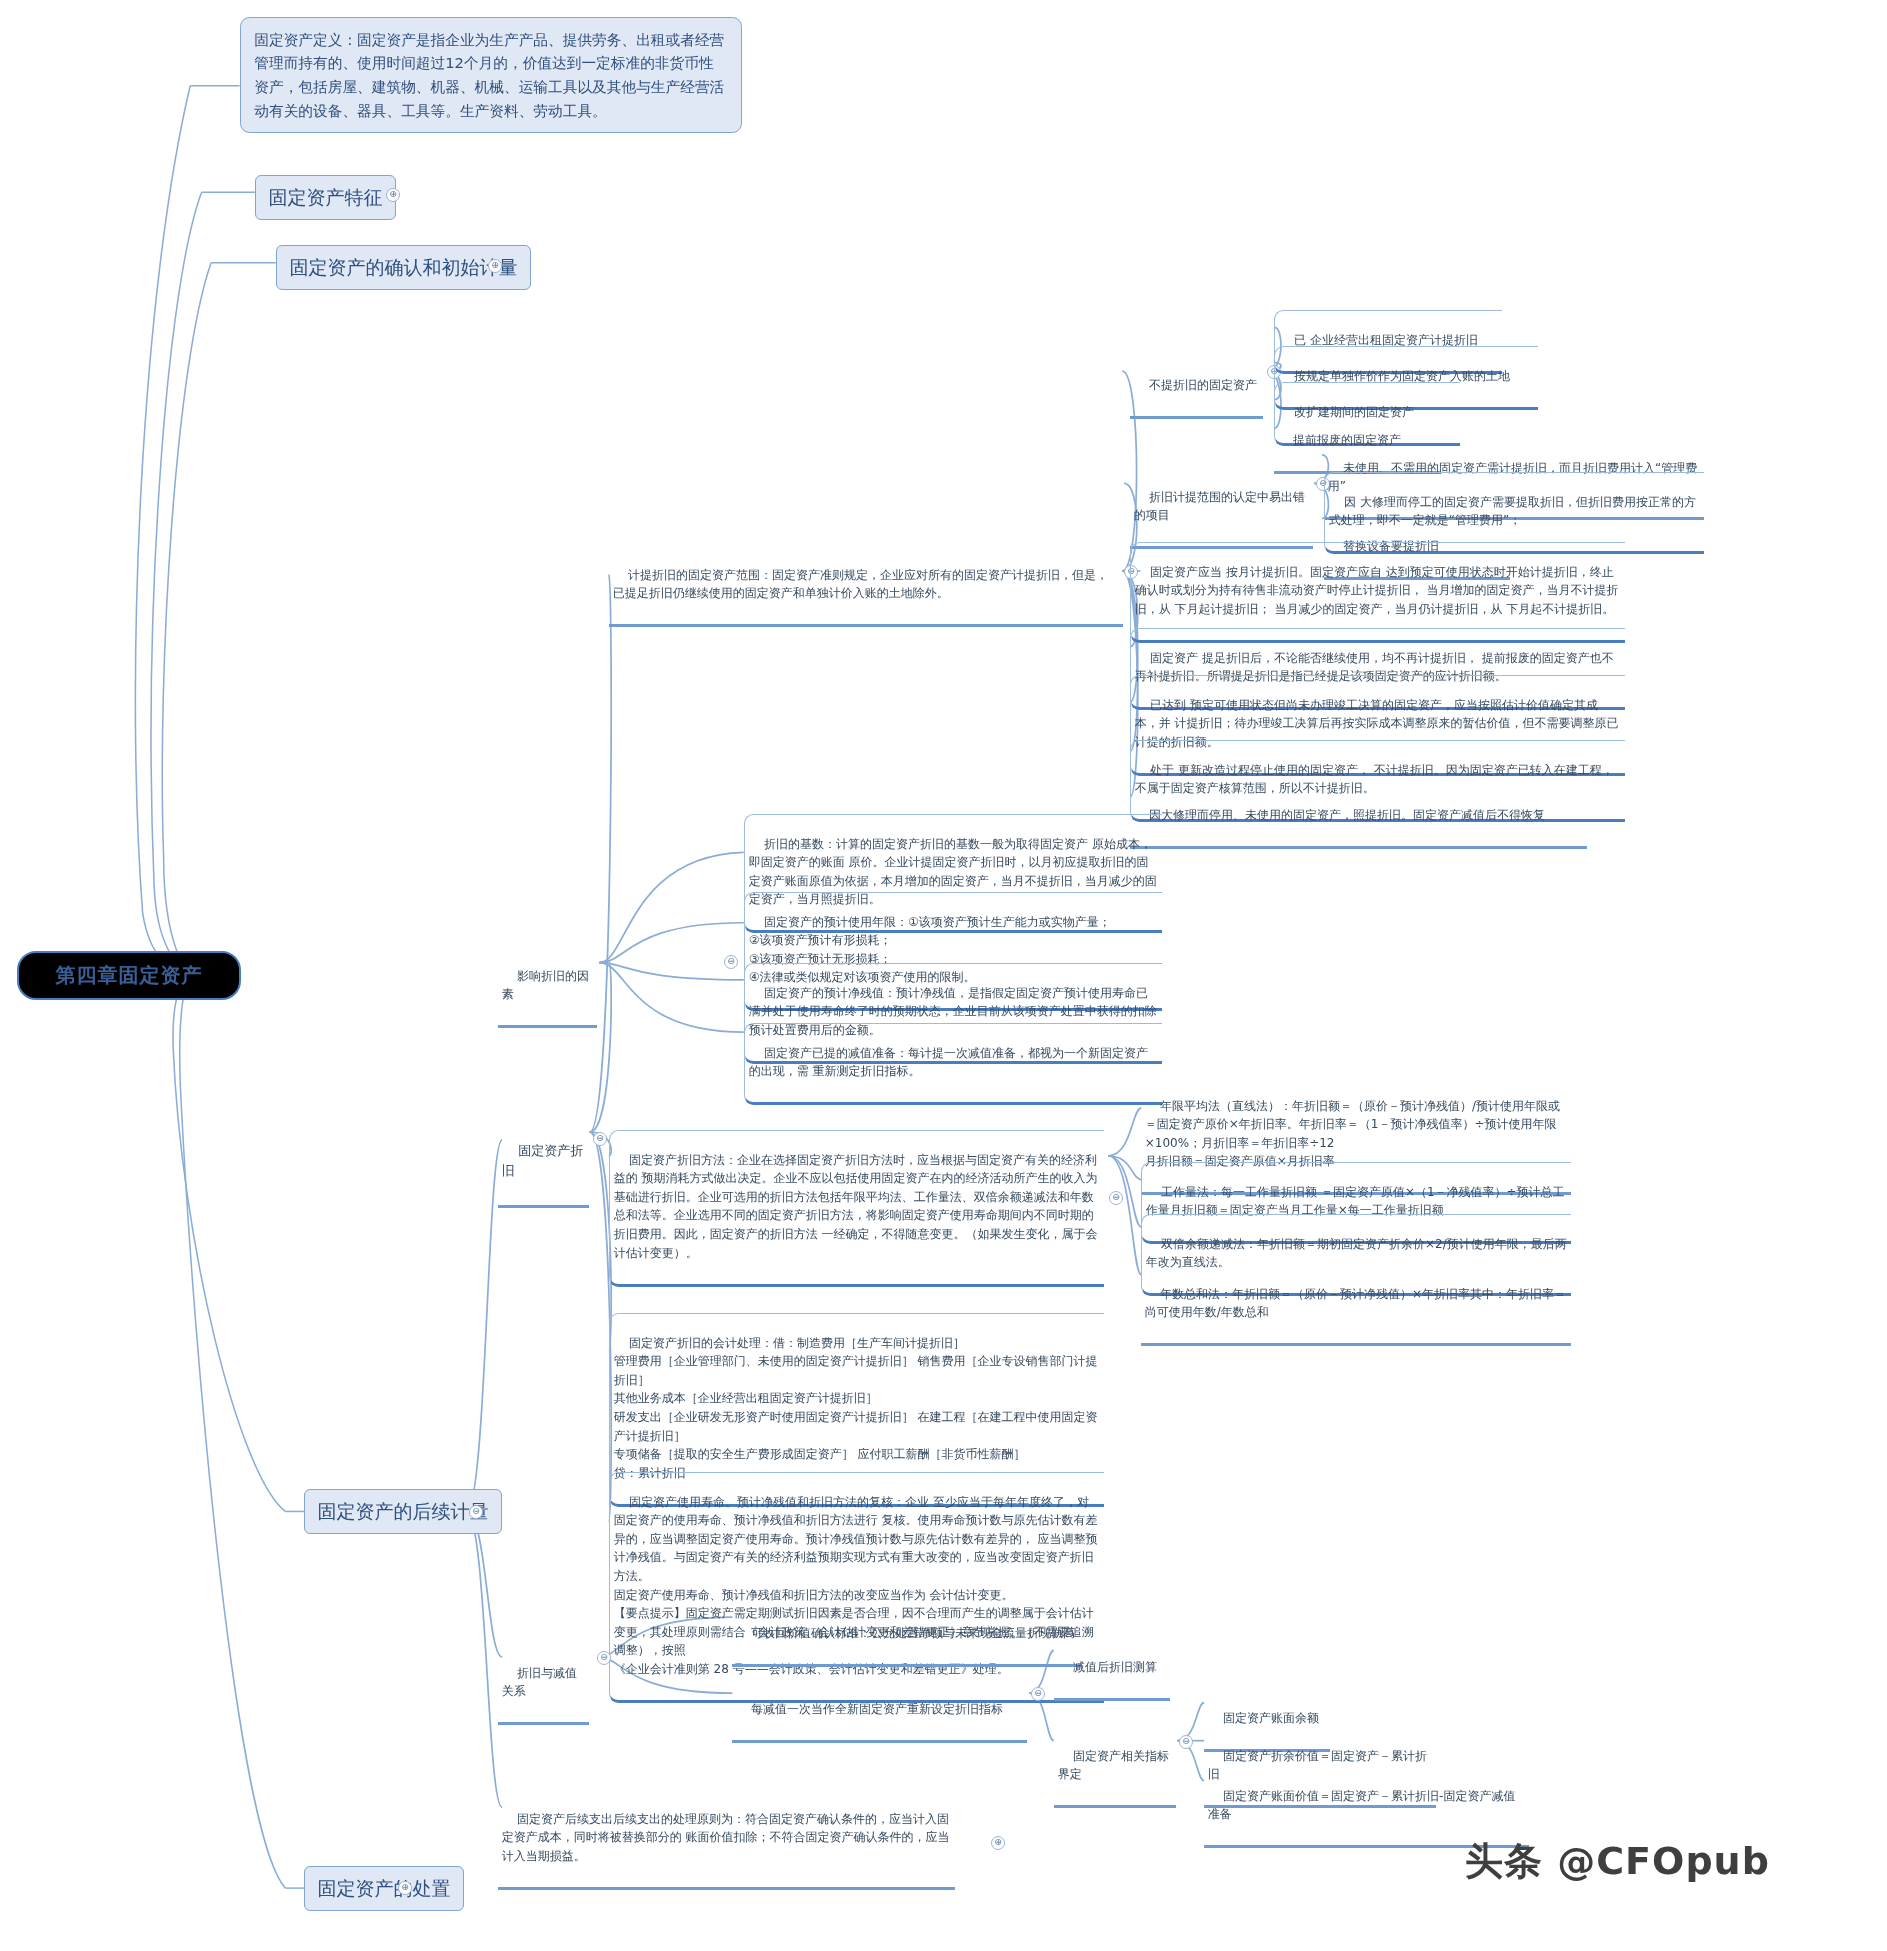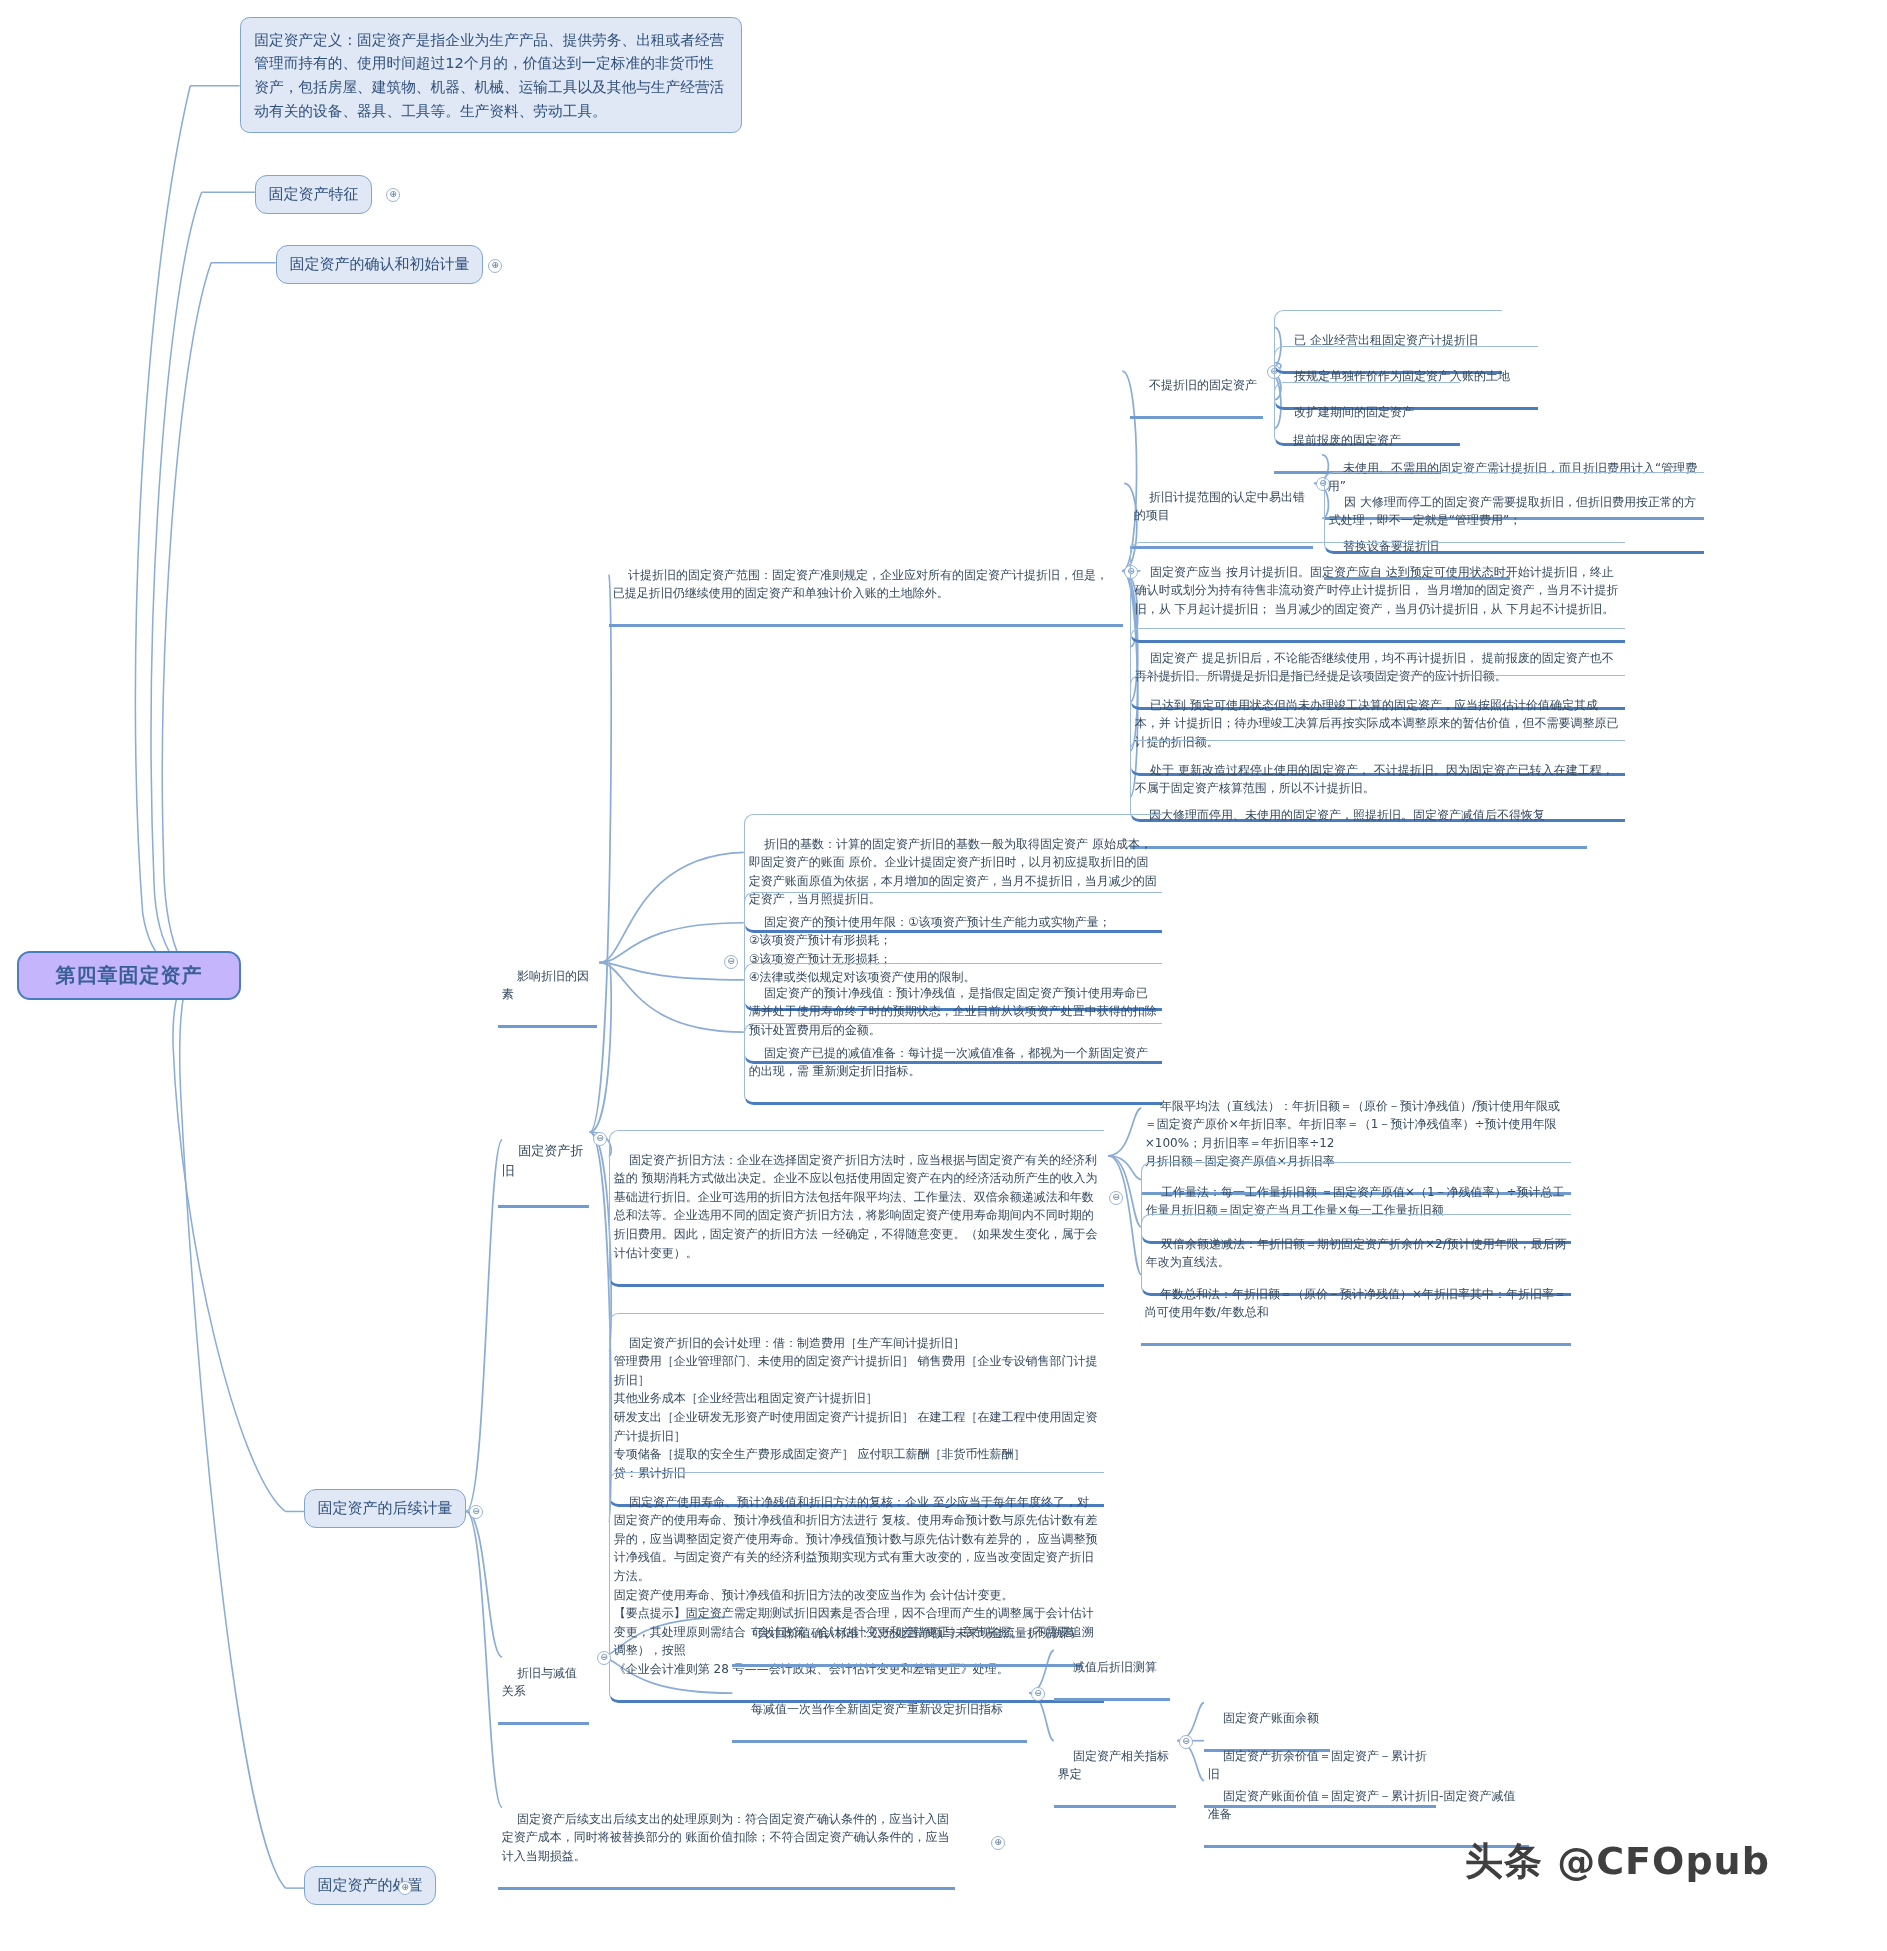--- a/index.html
+++ b/index.html
@@ -15,37 +15,37 @@
     overflow:hidden;
     background:#fff;
   }
   #edges{position:absolute;left:0;top:0;width:1887px;height:1952px;pointer-events:none;}
 
   
   .node{position:absolute;box-sizing:border-box;}
 
   
   .root{
-    background:#c4b5fd;
+    background:#000000;
     border:2.4px solid #4a7cc0;
-    border-radius:13px;
+    border-radius:19px;
     color:#3a5f96;
     font-weight:bold;
     font-size:20px;
     letter-spacing:1px;
     display:flex;align-items:center;justify-content:center;
     padding:9.5px 15px;
   }
   
   .boxed{
     background:#dfe8f4;
     border:1.3px solid #7fa5d0;
-    border-radius:12px;
+    border-radius:6px;
     color:#2f4f7d;
-    font-size:15px;
+    font-size:19px;
     padding:6.7px 12.4px;
     line-height:1.55;
   }
   .boxed.big{
     font-size:14.7px;
     padding:9.5px 13.3px;
     line-height:1.62;
     border-radius:9.5px;
   }
   

